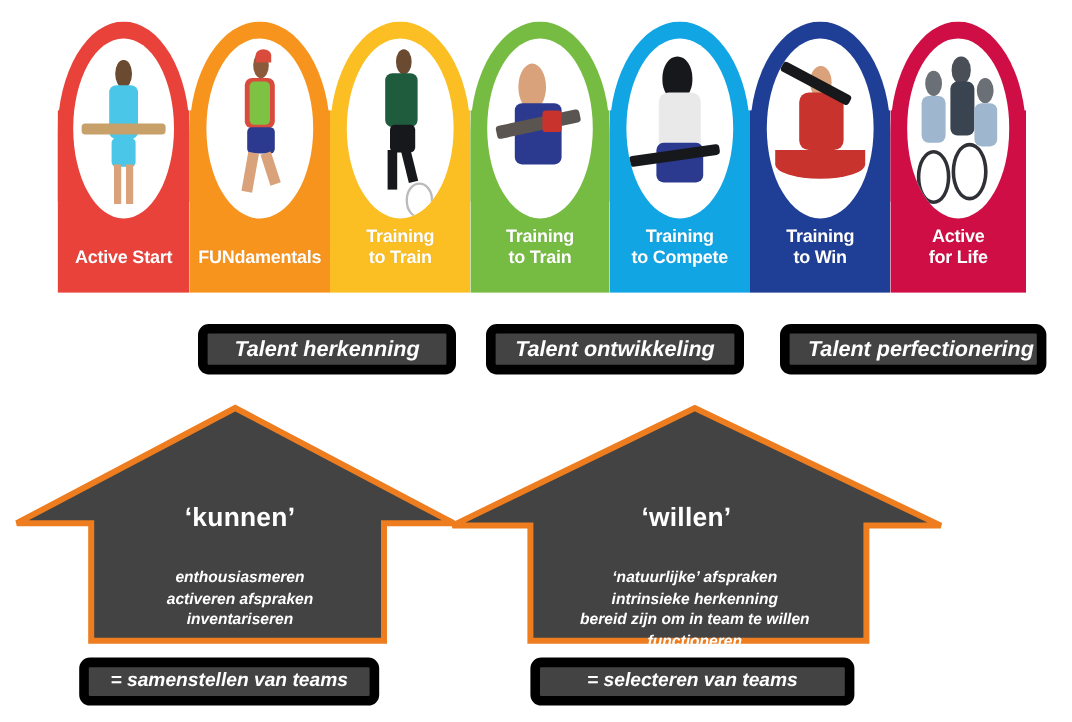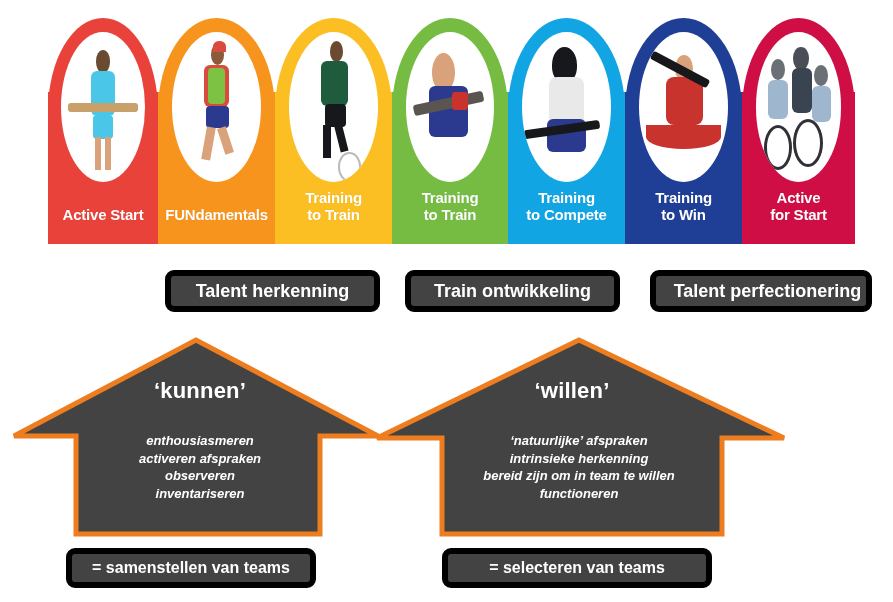--- a/index.html
+++ b/index.html
@@ -39,37 +39,37 @@
     text-shadow:0 0 1px rgba(0,0,0,.12);
   }
 
   
   .fig{position:absolute;left:0;top:0;width:100%;height:100%;}
 
   
   .pill{
     position:absolute;
     background:#434343;
-    border:6px solid #000000;
+    border:8px solid #000000;
     border-radius:9px;
     color:#ffffff;
-    font-weight:bold;
+    font-style:italic;font-weight:bold;
     display:flex;align-items:center;justify-content:center;
     text-align:center;
     box-sizing:border-box;
   }
   .pill.talent{font-size:18px;height:42px;}
   .pill.result{font-size:16px;height:40px;}
 
   
   .arrow{position:absolute;}
   .arrow svg{display:block;}
   .arrow-text{
     position:absolute;left:0;right:0;
-    color:#ffffff;text-align:center;pointer-events:none;
+    color:#ffffff;text-align:center;pointer-events:none;margin-top:40px;
   }
   .arrow-title{
     font-size:22px;font-weight:bold;font-style:normal;
     letter-spacing:.2px;
   }
   .arrow-lines{
     font-size:13px;font-weight:bold;font-style:italic;
     line-height:1.36;
   }
 </style>
@@ -191,46 +191,45 @@
             <div style="position:absolute;left:68%;top:22%;width:16%;height:14%;background:#6b6f76;border-radius:50%;"></div>
             <div style="position:absolute;left:14%;top:32%;width:24%;height:26%;background:#9fb6cf;border-radius:6px;"></div>
             <div style="position:absolute;left:42%;top:24%;width:24%;height:30%;background:#3a4350;border-radius:6px;"></div>
             <div style="position:absolute;left:66%;top:36%;width:22%;height:24%;background:#9fb6cf;border-radius:6px;"></div>
             <div style="position:absolute;left:10%;top:62%;width:26%;height:26%;border:3px solid #2f3136;border-radius:50%;"></div>
             <div style="position:absolute;left:44%;top:58%;width:28%;height:28%;border:3px solid #2f3136;border-radius:50%;"></div>
           </div>
         </div>
         <div class="stage-label">
           <div>Active</div>
-          <div>for Start</div>
+          <div>for Life</div>
         </div>
       </div>
     </div>
 
   <div id="talent-row">
       <div class="pill talent" style="left:165px;top:270px;width:215px;">
         <span>Talent herkenning</span>
       </div>
       <div class="pill talent" style="left:405px;top:270px;width:215px;">
-        <span>Train ontwikkeling</span>
+        <span>Talent ontwikkeling</span>
       </div>
       <div class="pill talent" style="left:650px;top:270px;width:222px;padding-left:13px;">
         <span>Talent perfectionering</span>
       </div>
     </div>
 
   <div class="arrow" id="arrow-left" style="left:10px;top:334px;width:380px;height:206px;">
     <svg width="380" height="206" viewBox="0 0 380 206">
       <polygon points="4,102 186,6 368,102 310,102 310,200 66,200 66,102" fill="#434343" stroke="#ED7D1F" stroke-width="5" stroke-linejoin="miter"></polygon>
     </svg>
     <div class="arrow-text arrow-title" style="top:44px;">‘kunnen’</div>
     <div class="arrow-text arrow-lines" id="kunnen-lines" style="top:98px;">
         <div>enthousiasmeren</div>
         <div>activeren afspraken</div>
-        <div>observeren</div>
         <div>inventariseren</div>
       </div>
   </div>
 
   <div class="arrow" id="arrow-right" style="left:372px;top:334px;width:418px;height:206px;">
     <svg width="418" height="206" viewBox="0 0 418 206">
       <polygon points="5,104 207,6 412,104 350,104 350,200 70,200 70,104" fill="#434343" stroke="#ED7D1F" stroke-width="5" stroke-linejoin="miter"></polygon>
     </svg>
     <div class="arrow-text arrow-title" style="top:44px;width:400px;">‘willen’</div>
     <div class="arrow-text arrow-lines" id="willen-lines" style="top:98px;width:414px;">

